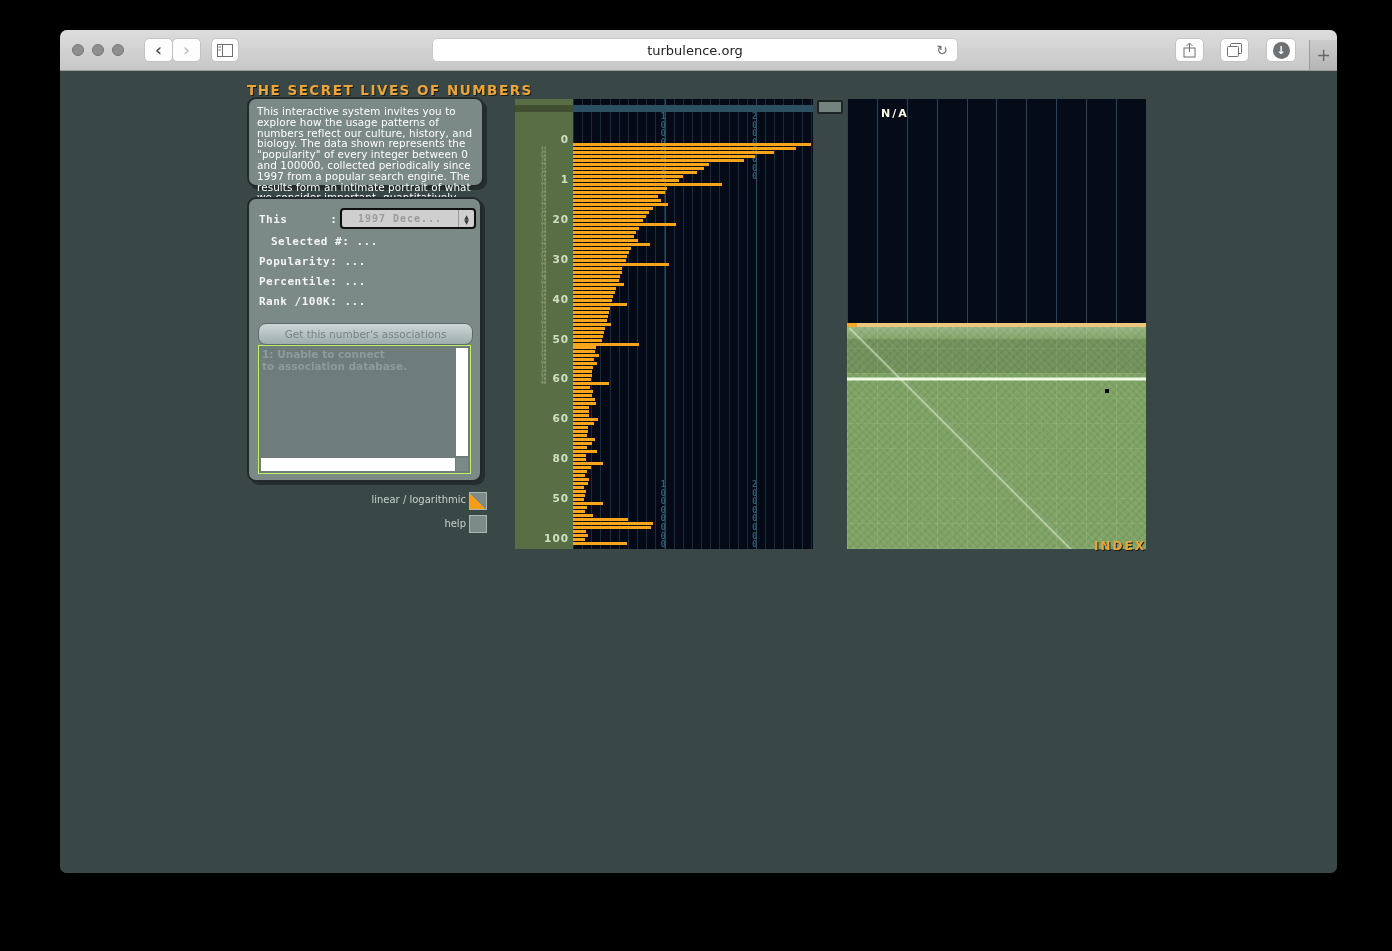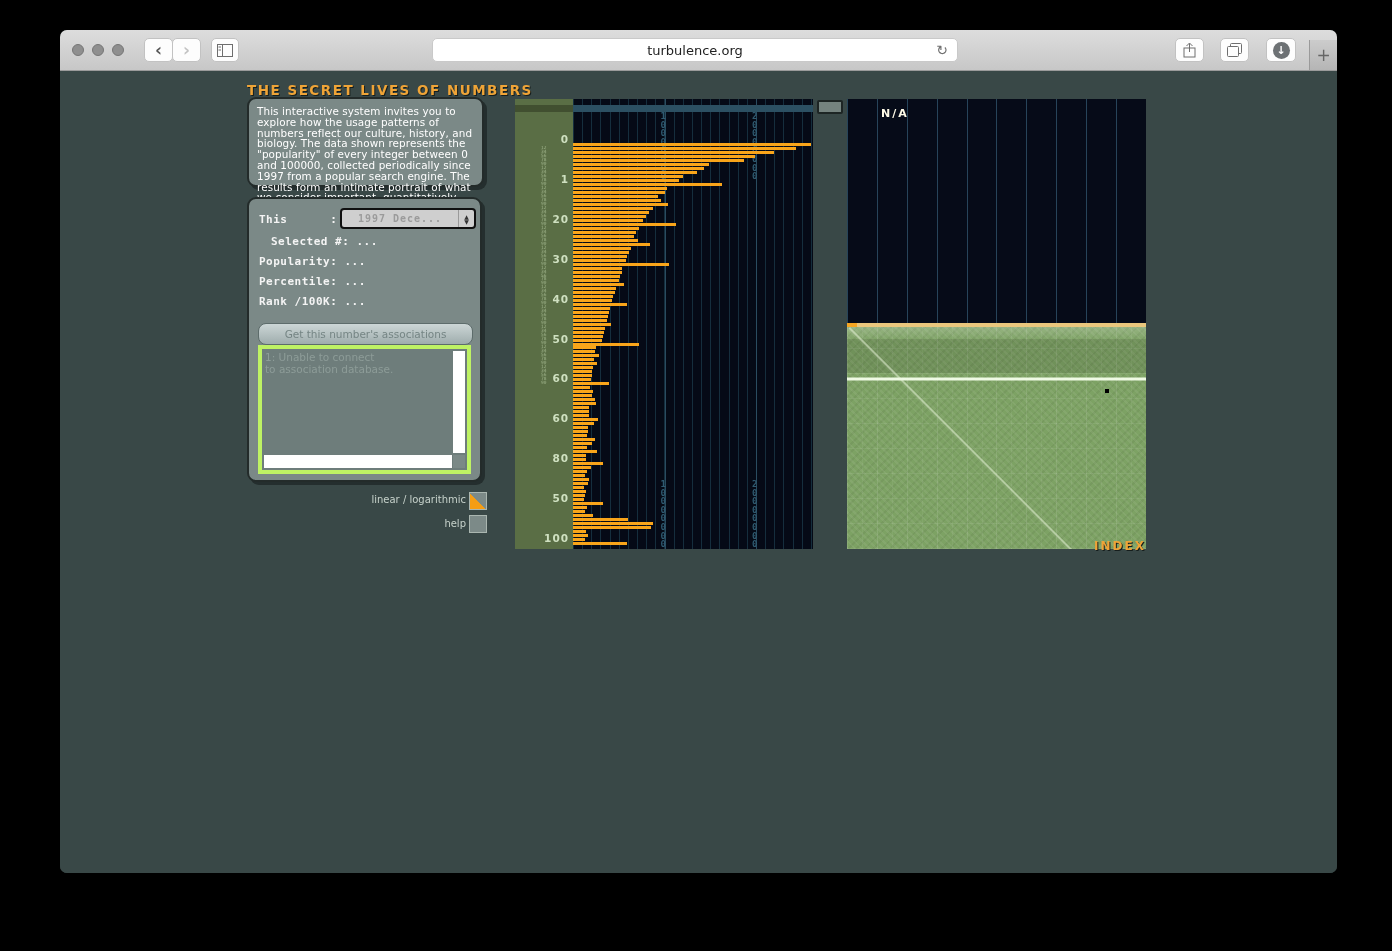--- a/index.html
+++ b/index.html
@@ -41,21 +41,21 @@
   .dropdown{position:absolute;left:91px;top:9px;width:136px;height:21px;background:#cfcfcf;
             border:2px solid #101010;border-radius:4px;box-sizing:border-box;display:flex;align-items:center;}
   .dropdown .val{flex:1;text-align:center;font-size:10px;font-weight:bold;color:#9b9b9b;
                  letter-spacing:1px;white-space:pre;}
   .stepper{width:15px;height:100%;border-left:1px solid #9a9a9a;display:flex;flex-direction:column;
            align-items:center;justify-content:center;font-size:6px;color:#333;line-height:5px;}
   .assoc-btn{position:absolute;left:9px;top:124px;width:213px;height:20px;
              background:linear-gradient(#ccd6d6,#9fadad);border:1px solid #5d6c6b;border-radius:8px;
              font-size:10.5px;color:#758584;display:flex;align-items:center;justify-content:center;}
   .console{position:absolute;left:9px;top:146px;width:213px;height:129px;background:#6e7d7b;
-           border:4px solid #bef264;box-sizing:border-box;}
+           border:1px solid #bef264;box-sizing:border-box;font-weight:bold;}
   .console-text{position:absolute;left:3px;top:2px;font-size:10.5px;line-height:12px;
                 color:#8d9c98;white-space:pre-line;}
   .vscroll{position:absolute;right:2px;top:2px;bottom:17px;width:12px;background:#fff;}
   .hscroll{position:absolute;left:2px;right:15px;bottom:2px;height:13px;background:#fff;}
   .scroll-corner{position:absolute;right:2px;bottom:2px;width:12px;height:13px;background:#7b8987;}
   .toggle-label{position:absolute;font-size:10px;color:#c7d2cb;text-align:right;}
   .toggle-box{position:absolute;width:18px;height:18px;border:1px solid #aab6b0;box-sizing:border-box;}
   #linlog-box{background:linear-gradient(45deg,#f49d14 49.5%,#7c8a88 50%);}
   #help-box{background:#7c8a88;}
   

